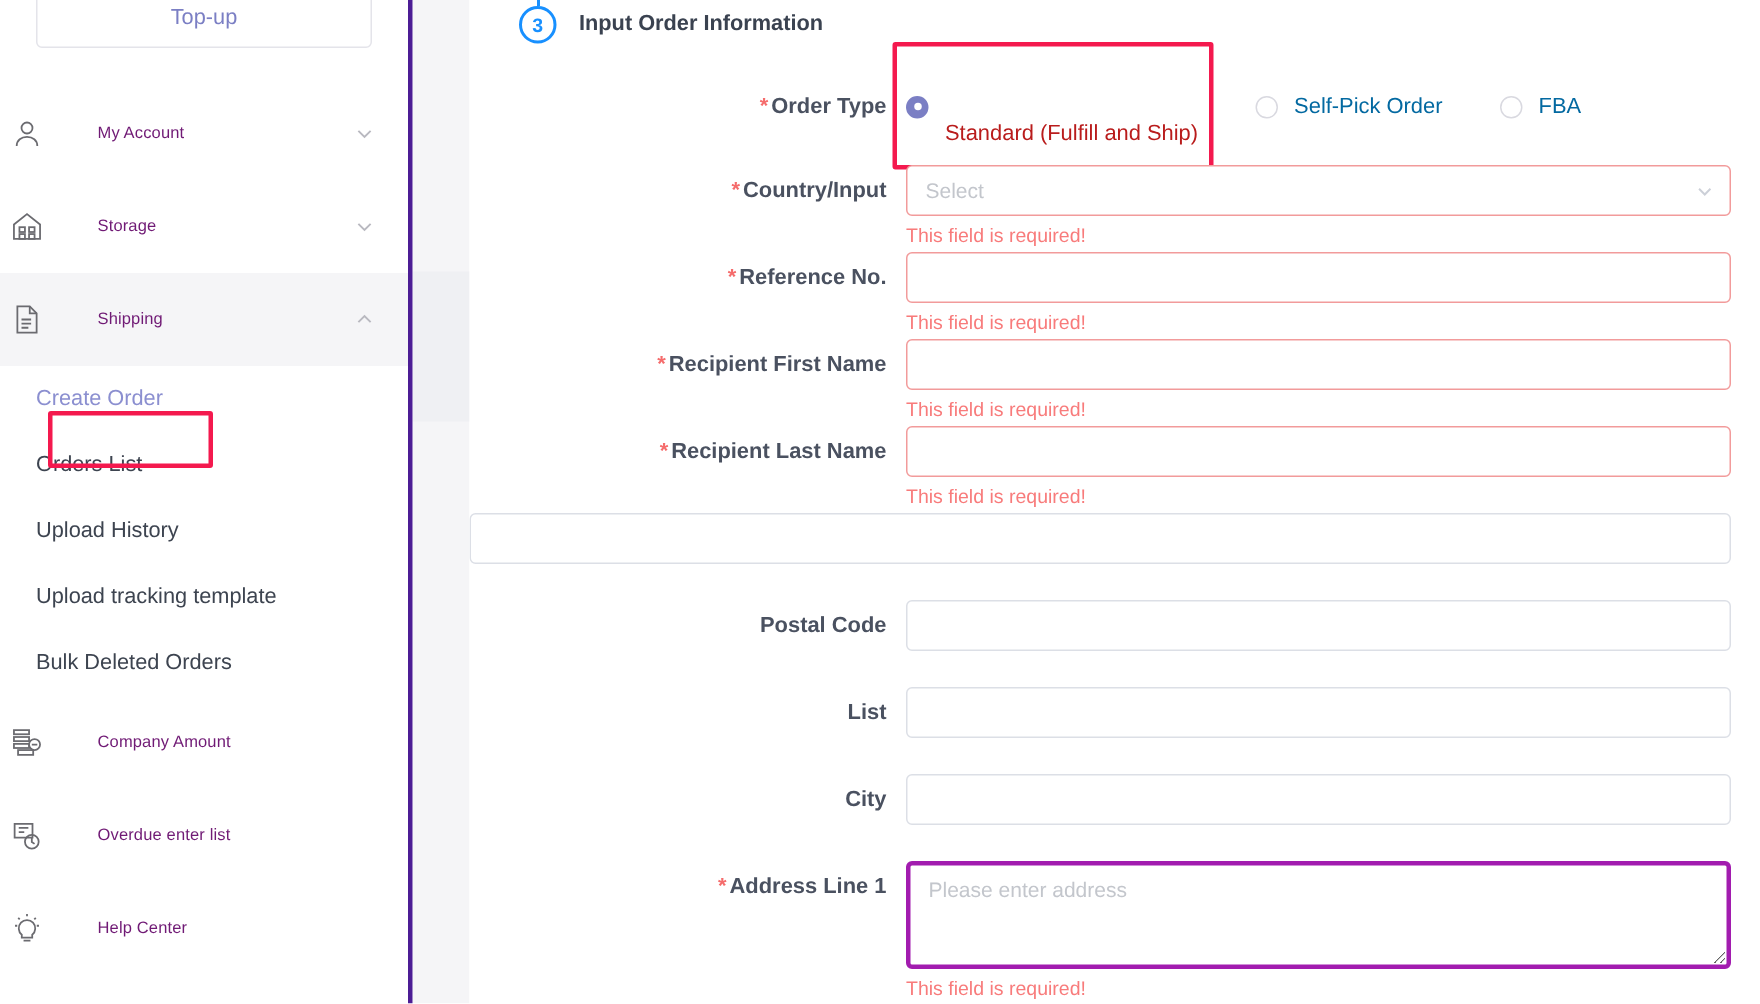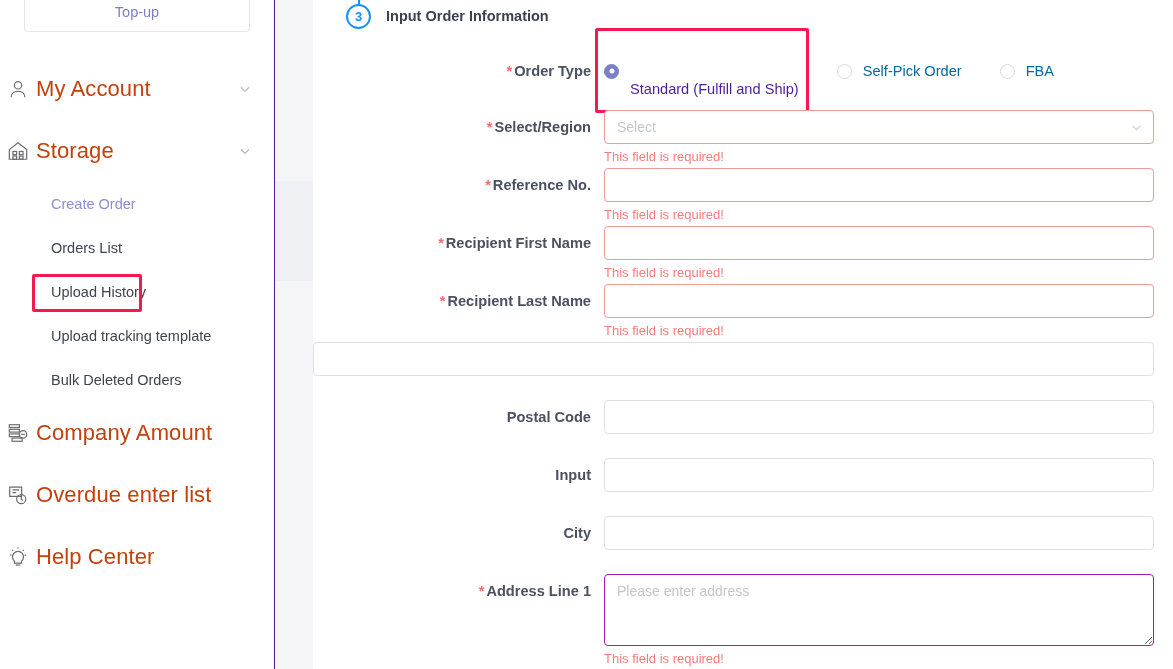--- a/index.html
+++ b/index.html
@@ -21,21 +21,21 @@
   }
 
   
   .sidebar {
     width: 275px;
     flex: 0 0 275px;
     height: 669px;
     background: #ffffff;
     position: relative;
     overflow: hidden;
-    border-right: 1px solid #4c1d95;
+    border-right: 3px solid #4c1d95;
   }
 
   .topup-wrap {
     padding: 0 24px;
     margin-top: -8px;
   }
   .topup-btn {
     width: 100%;
     height: 40px;
     border: 1px solid #e4e4ea;
@@ -67,37 +67,38 @@
     display: flex;
     align-items: center;
     justify-content: center;
     color: #6b6b70;
     margin-left: 0px;
   }
   .nav-ico svg { display: block; }
 
   .nav-label {
     flex: 1;
-    font-size: 22px;
-    color: #c2410c;
+    font-size: 11px;
+    color: #701a75;
     letter-spacing: .1px;
+    margin-left: 29px;
   }
 
   .chev {
     width: 14px;
     height: 14px;
     flex: 0 0 14px;
     color: #b9b9c0;
   }
 
   .sub-item {
     height: 44px;
     display: flex;
     align-items: center;
-    padding-left: 51px;
+    padding-left: 24px;
     font-size: 14.5px;
     color: #3d4450;
     cursor: pointer;
   }
   .sub-item.highlighted {
     color: #8b8fd0;
   }
 
   
   .anno-create {
@@ -226,21 +227,21 @@
     height: 34px;
     display: flex;
     align-items: center;
     color: #ccd0d8;
     pointer-events: none;
   }
 
   .ta {
     width: 100%;
     height: 72px;
-    border: 1px solid #a21caf;
+    border: 3px solid #a21caf;
     border-radius: 4px;
     background: #fff;
     font-size: 14px;
     color: #4a5160;
     padding: 6px 12px;
     font-family: "Liberation Sans", sans-serif;
     outline: none;
     resize: vertical;
     display: block;
     line-height: 20px;
@@ -292,21 +293,21 @@
     border-radius: 50%;
     background: #ffffff;
     transform: translate(-50%, -50%);
   }
   .rdo-lbl {
     margin-left: 11px;
     font-size: 14.6px;
     color: #0369a1;
     white-space: nowrap;
   }
-  .radio-grp.selected .rdo-lbl { color: #4c1d95; margin-top: 36px; }
+  .radio-grp.selected .rdo-lbl { color: #b91c1c; margin-top: 36px; }
 
   .anno-radio {
     position: absolute;
     left: -9px;
     top: -17px;
     right: -10px;
     bottom: -16px;
     border: 3px solid #f4194e;
     border-radius: 2px;
     pointer-events: none;
@@ -351,20 +352,35 @@
           </svg>
         </span>
         <span class="nav-label">Storage</span>
         <span class="chev">
           <svg width="14" height="14" viewBox="0 0 24 24" fill="none" stroke="currentColor" stroke-width="2.2">
               <path d="M5 9l7 7 7-7"></path>
             </svg>
         </span>
       </div>
 
+      <div class="nav-group-head active">
+        <span class="nav-ico">
+          <svg width="22" height="22" viewBox="0 0 24 24" fill="none" stroke="currentColor" stroke-width="1.3">
+            <path d="M5 2.5h9l5 5V21.5H5z"></path>
+            <path d="M14 2.5v5h5"></path>
+            <path d="M8 12h7M8 15h7M8 18h5"></path>
+          </svg>
+        </span>
+        <span class="nav-label">Shipping</span>
+        <span class="chev">
+          <svg width="14" height="14" viewBox="0 0 24 24" fill="none" stroke="currentColor" stroke-width="2.2">
+              <path d="M5 15l7-7 7 7"></path>
+            </svg>
+        </span>
+      </div>
 
       <div class="sub-item highlighted">Create Order</div>
       <div class="sub-item">Orders List</div>
       <div class="sub-item">Upload History</div>
       <div class="sub-item">Upload tracking template</div>
       <div class="sub-item">Bulk Deleted Orders</div>
 
       <div class="nav-group-head">
         <span class="nav-ico">
           <svg width="22" height="22" viewBox="0 0 24 24" fill="none" stroke="currentColor" stroke-width="1.3">
@@ -444,21 +460,21 @@
             </div>
 
           </div>
         </div>
       </div>
 
       <div class="gap"></div>
 
       <div class="row">
         <div class="lbl">
-          <span class="star">*</span><span>Select/Region</span>
+          <span class="star">*</span><span>Country/Input</span>
         </div>
         <div class="ctrl">
           <div class="select-fld">
             <input class="fld err" type="text" readonly="" placeholder="Select" style="">
             <span class="chevdown">
               <svg width="13" height="13" viewBox="0 0 24 24" fill="none" stroke="currentColor" stroke-width="2.4">
                   <path d="M5 9l7 7 7-7"></path>
                 </svg>
             </span>
           </div>
@@ -508,21 +524,21 @@
           <span>Postal Code</span>
         </div>
         <div class="ctrl">
           <input class="fld" type="text" placeholder="" style="">
           <div class="errmsg"></div>
         </div>
       </div>
 
       <div class="row">
         <div class="lbl">
-          <span>Input</span>
+          <span>List</span>
         </div>
         <div class="ctrl">
           <input class="fld" type="text" placeholder="" style="">
           <div class="errmsg"></div>
         </div>
       </div>
 
       <div class="row">
         <div class="lbl">
           <span>City</span>

